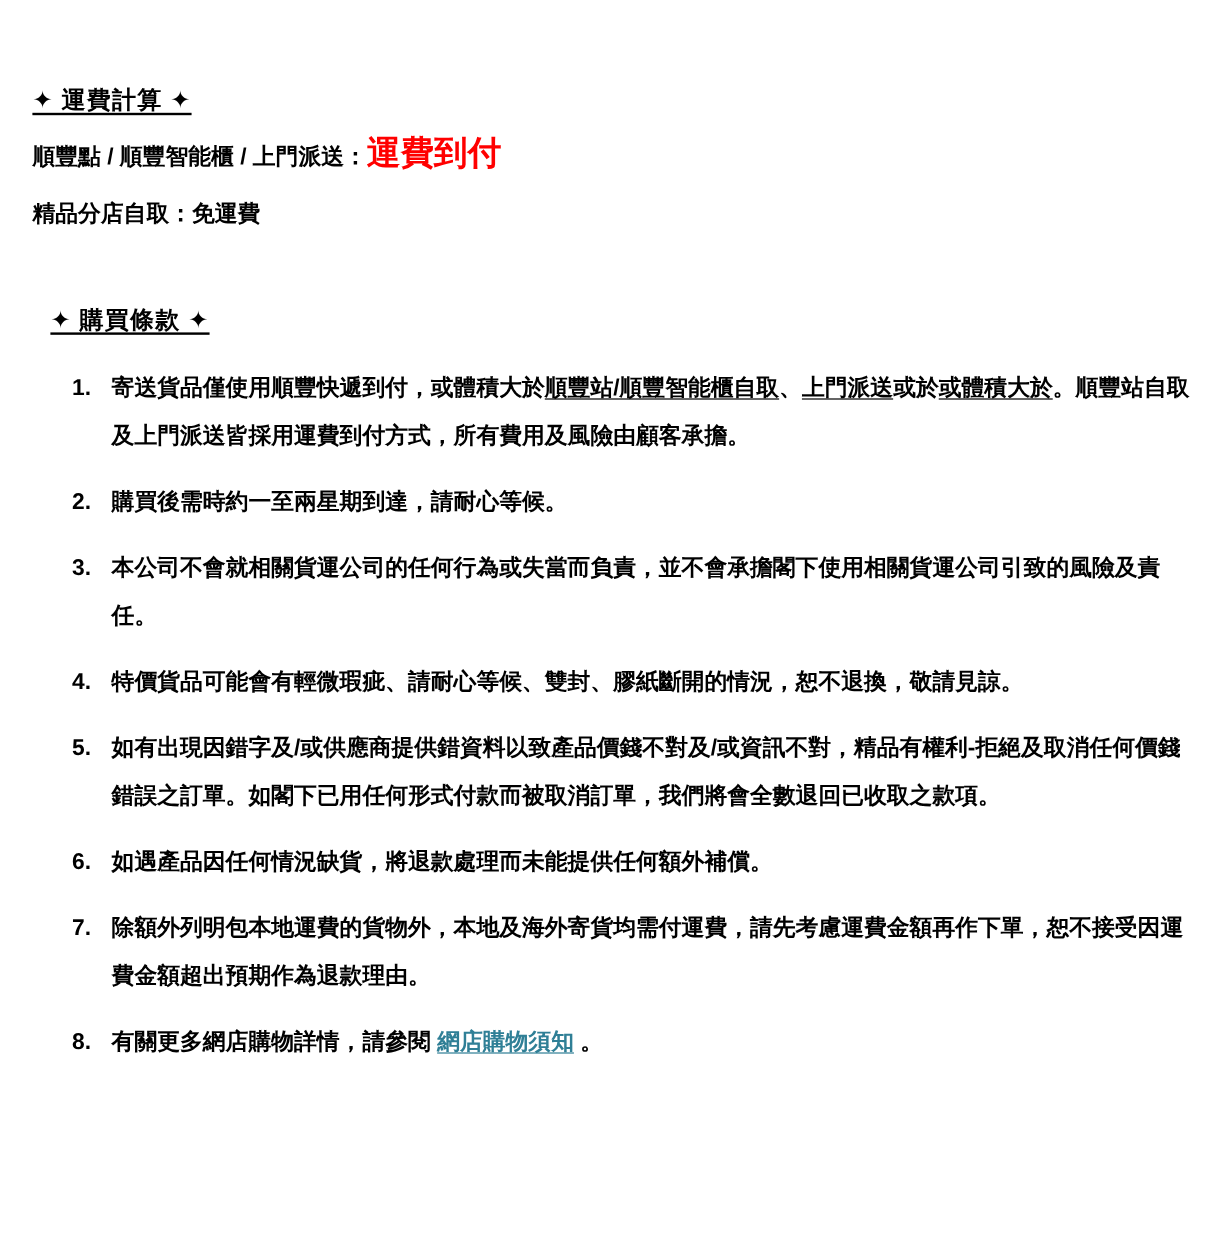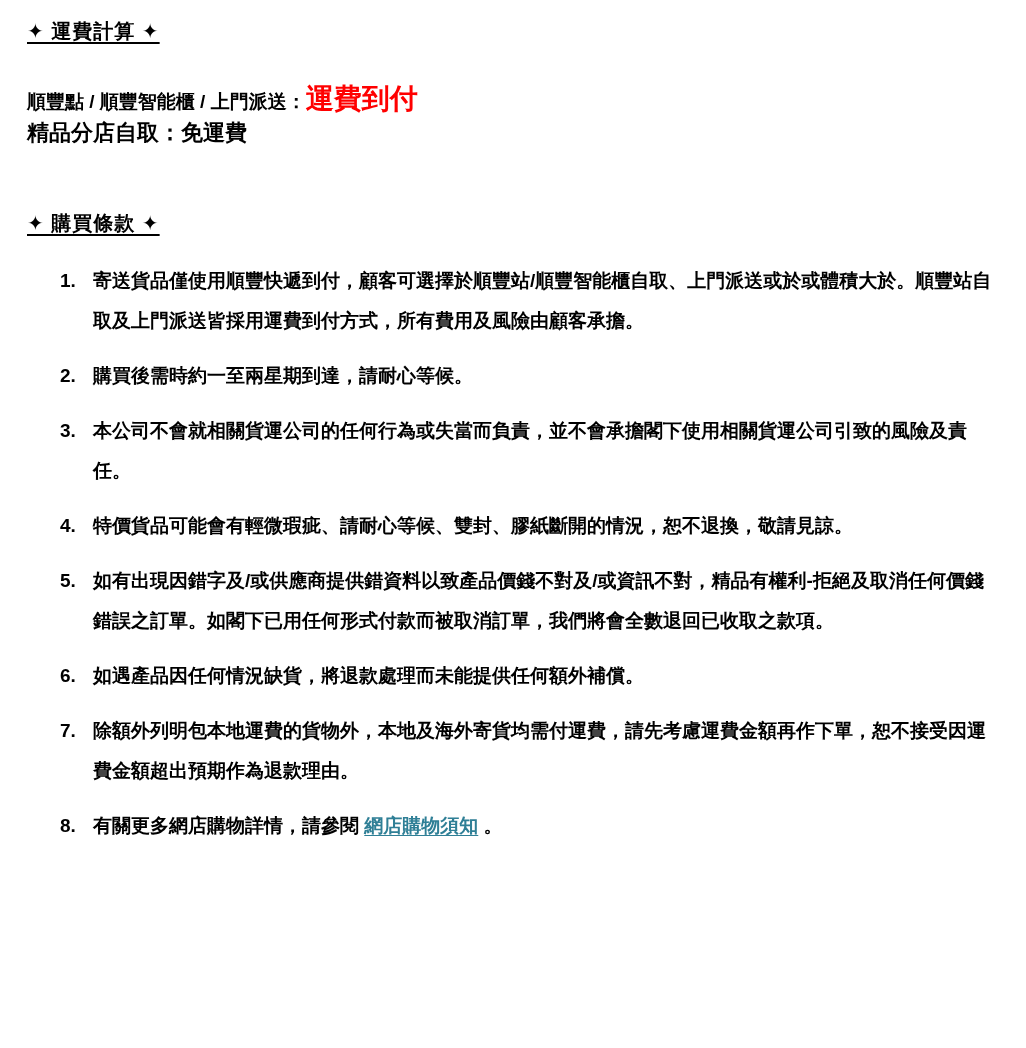--- a/index.html
+++ b/index.html
@@ -17,40 +17,41 @@
   .notice {
     color:var(--red);
     font-size:19px;
     line-height:1.55;
     text-decoration:underline;
     text-underline-offset:3px;
   }
 
   .section-heading {
     font-size:20px;
+    margin-top:52px;
     text-decoration:underline;
     text-underline-offset:4px;
     letter-spacing:1px;
   }
 
-  .ship-line { margin-top:35px; font-size:19px; }
+  .ship-line { margin-top:12px; font-size:19px; }
   .ship-value { color:var(--red); font-size:28px; }
-  .pickup-line { font-size:22px;font-family:Liberation Mono, monospace; }
+  .pickup-line { margin-top:18px; font-size:19px;font-family:Liberation Mono, monospace; }
 
-  .terms-heading { margin-top:62px; }
+  .terms-heading { margin-top:62px;margin-left:15px; }
 
   .terms-list { margin-top:24px; padding-left:33px; }
   .term-item { display:flex; margin-bottom:15px; font-size:19px; }
   .term-number { width:33px; flex-shrink:0; line-height:40px; }
   .term-body { flex:1; }
   .term-par { line-height:40px; }
   .term-par + .term-par { margin-top:15px; }
 
   .seg-plain {}
-  .seg-underline { text-underline-offset:3px; }
+  .seg-underline { text-decoration:underline; text-underline-offset:3px; }
   .seg-red { color:var(--red); }
   a.seg-link { color:var(--link); text-underline-offset:3px; cursor:pointer; }
 </style>
 </head>
 <body>
 
 <div class="page">
 
 
   <h2 class="section-heading">✦  運費計算  ✦</h2>
@@ -58,21 +59,21 @@
   <p class="ship-line"><span>順豐點 / 順豐智能櫃 / 上門派送：</span><span class="ship-value">運費到付</span></p>
 
   <p class="pickup-line">精品分店自取：免運費</p>
 
   <h2 class="section-heading terms-heading">✦  購買條款  ✦</h2>
 
   <div class="terms-list">
       <div class="term-item">
         <span class="term-number">1.</span>
         <div class="term-body">
-          <p class="term-par"><span class="seg-plain">寄送貨品僅使用順豐快遞到付，顧客可選擇於</span><span class="seg-underline">順豐站/順豐智能櫃自取</span><span class="seg-plain">、</span><span class="seg-underline">上門派送</span><span class="seg-plain">或於</span><span class="seg-underline">或體積大於</span><span class="seg-plain">。順豐站自取及上門派送皆採用運費到付方式，所有費用及風險由顧客承擔。</span></p>
+          <p class="term-par"><span class="seg-plain">寄送貨品僅使用順豐快遞到付，或體積大於</span><span class="seg-underline">順豐站/順豐智能櫃自取</span><span class="seg-plain">、</span><span class="seg-underline">上門派送</span><span class="seg-plain">或於</span><span class="seg-underline">或體積大於</span><span class="seg-plain">。順豐站自取及上門派送皆採用運費到付方式，所有費用及風險由顧客承擔。</span></p>
         </div>
       </div>
       <div class="term-item">
         <span class="term-number">2.</span>
         <div class="term-body">
           <p class="term-par"><span class="seg-plain">購買後需時約一至兩星期到達，請耐心等候。</span></p>
         </div>
       </div>
       <div class="term-item">
         <span class="term-number">3.</span>

